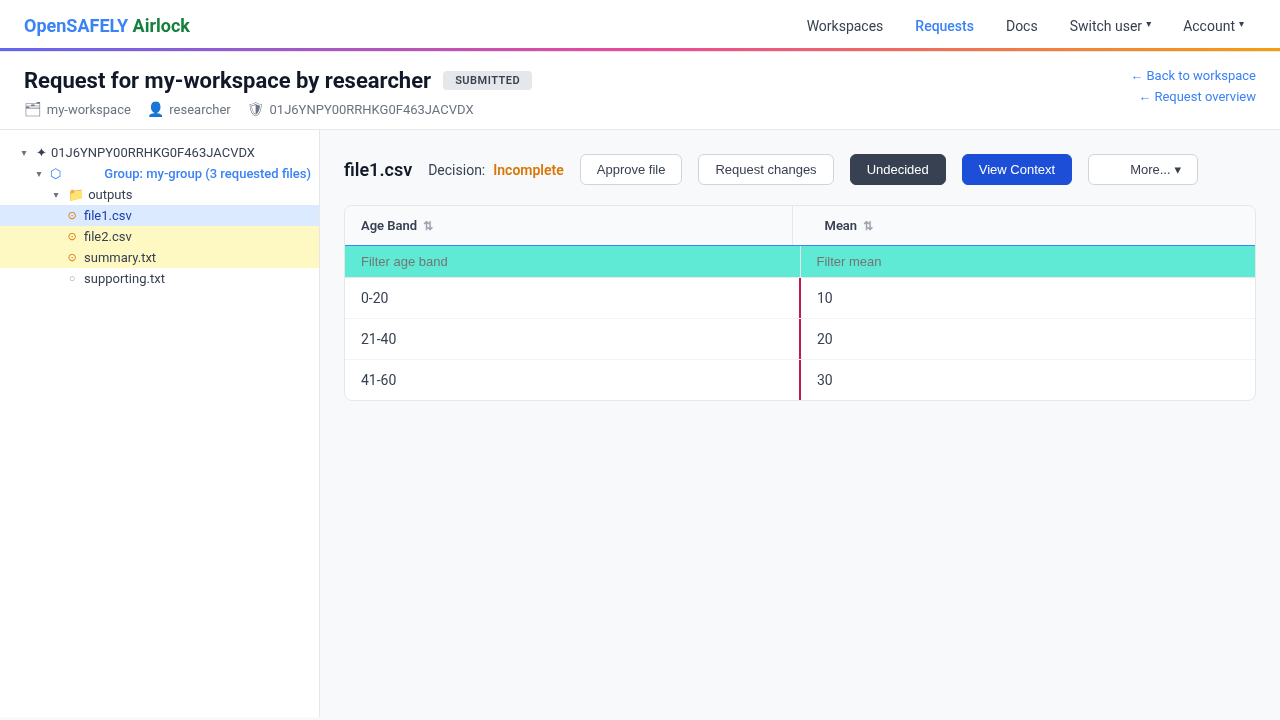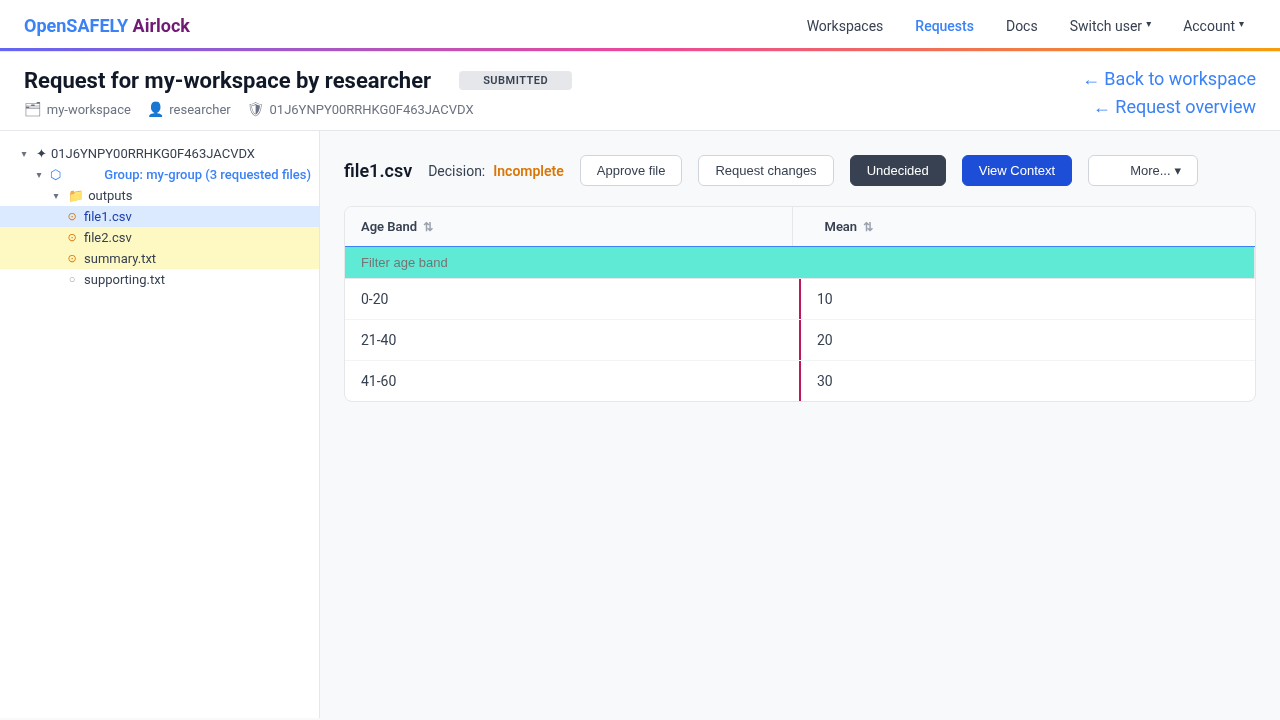--- a/index.html
+++ b/index.html
@@ -58,29 +58,29 @@
       justify-content: space-between;
       align-items: flex-start;
     }
     .page-header-left {}
     .page-title {
       font-size: 22px;
       font-weight: 700;
       color: #111827;
       display: flex;
       align-items: center;
-      gap: 28px;
+      gap: 12px;
       margin-bottom: 8px;
     }
     .badge-submitted {
       font-size: 11px;
       font-weight: 600;
       color: #374151;
       background: #e5e7eb;
-      padding: 3px 24px;
+      padding: 3px 12px;
       border-radius: 4px;
       letter-spacing: 0.5px;
     }
     .breadcrumb {
       display: flex;
       align-items: center;
       gap: 16px;
       font-size: 13px;
       color: #6b7280;
     }
@@ -92,21 +92,21 @@
     .breadcrumb-icon { font-size: 14px; }
     .page-header-right {
       display: flex;
       flex-direction: column;
       align-items: flex-end;
       gap: 6px;
     }
     .header-link {
       color: #3b82f6;
       text-decoration: none;
-      font-size: 18px;
+      font-size: 13px;
       display: flex;
       align-items: center;
       gap: 4px;
     }
 
     
     .main-layout {
       display: flex;
       height: calc(100vh - 52px - 81px);
     }
@@ -264,21 +264,21 @@
     .indent-3 { padding-left: 48px; }
 
     .group-icon { color: #3b82f6; }
     .folder-icon { color: #6b7280; }
   </style>
 </head>
 <body>
 
 <nav class="navbar">
   <a class="nav-brand">
-    <span>OpenSAFELY</span><span style="color:#701a75"> Airlock</span>
+    <span>OpenSAFELY</span><span style="color:#15803d"> Airlock</span>
   </a>
   <div class="nav-links">
     <a class="nav-link">Workspaces</a>
     <a class="nav-link active">Requests</a>
     <a class="nav-link">Docs</a>
     <div class="nav-link-dropdown">
       <span>Switch user</span>
       <span class="chevron-down">▾</span>
     </div>
     <div class="nav-link-dropdown">
@@ -383,20 +383,21 @@
           <span class="sort-icon">⇅</span>
         </div>
         <div class="table-col-header">
           <span>Mean</span>
           <span class="sort-icon">⇅</span>
         </div>
       </div>
 
       <div class="filter-row">
         <input class="filter-input" type="text" placeholder="Filter age band" style="">
+        <input class="filter-input" type="text" placeholder="Filter mean" style="">
       </div>
 
       <div class="table-data-row">
         <div class="table-cell">0-20</div>
         <div class="table-cell">10</div>
       </div>
       <div class="table-data-row">
         <div class="table-cell">21-40</div>
         <div class="table-cell">20</div>
       </div>

